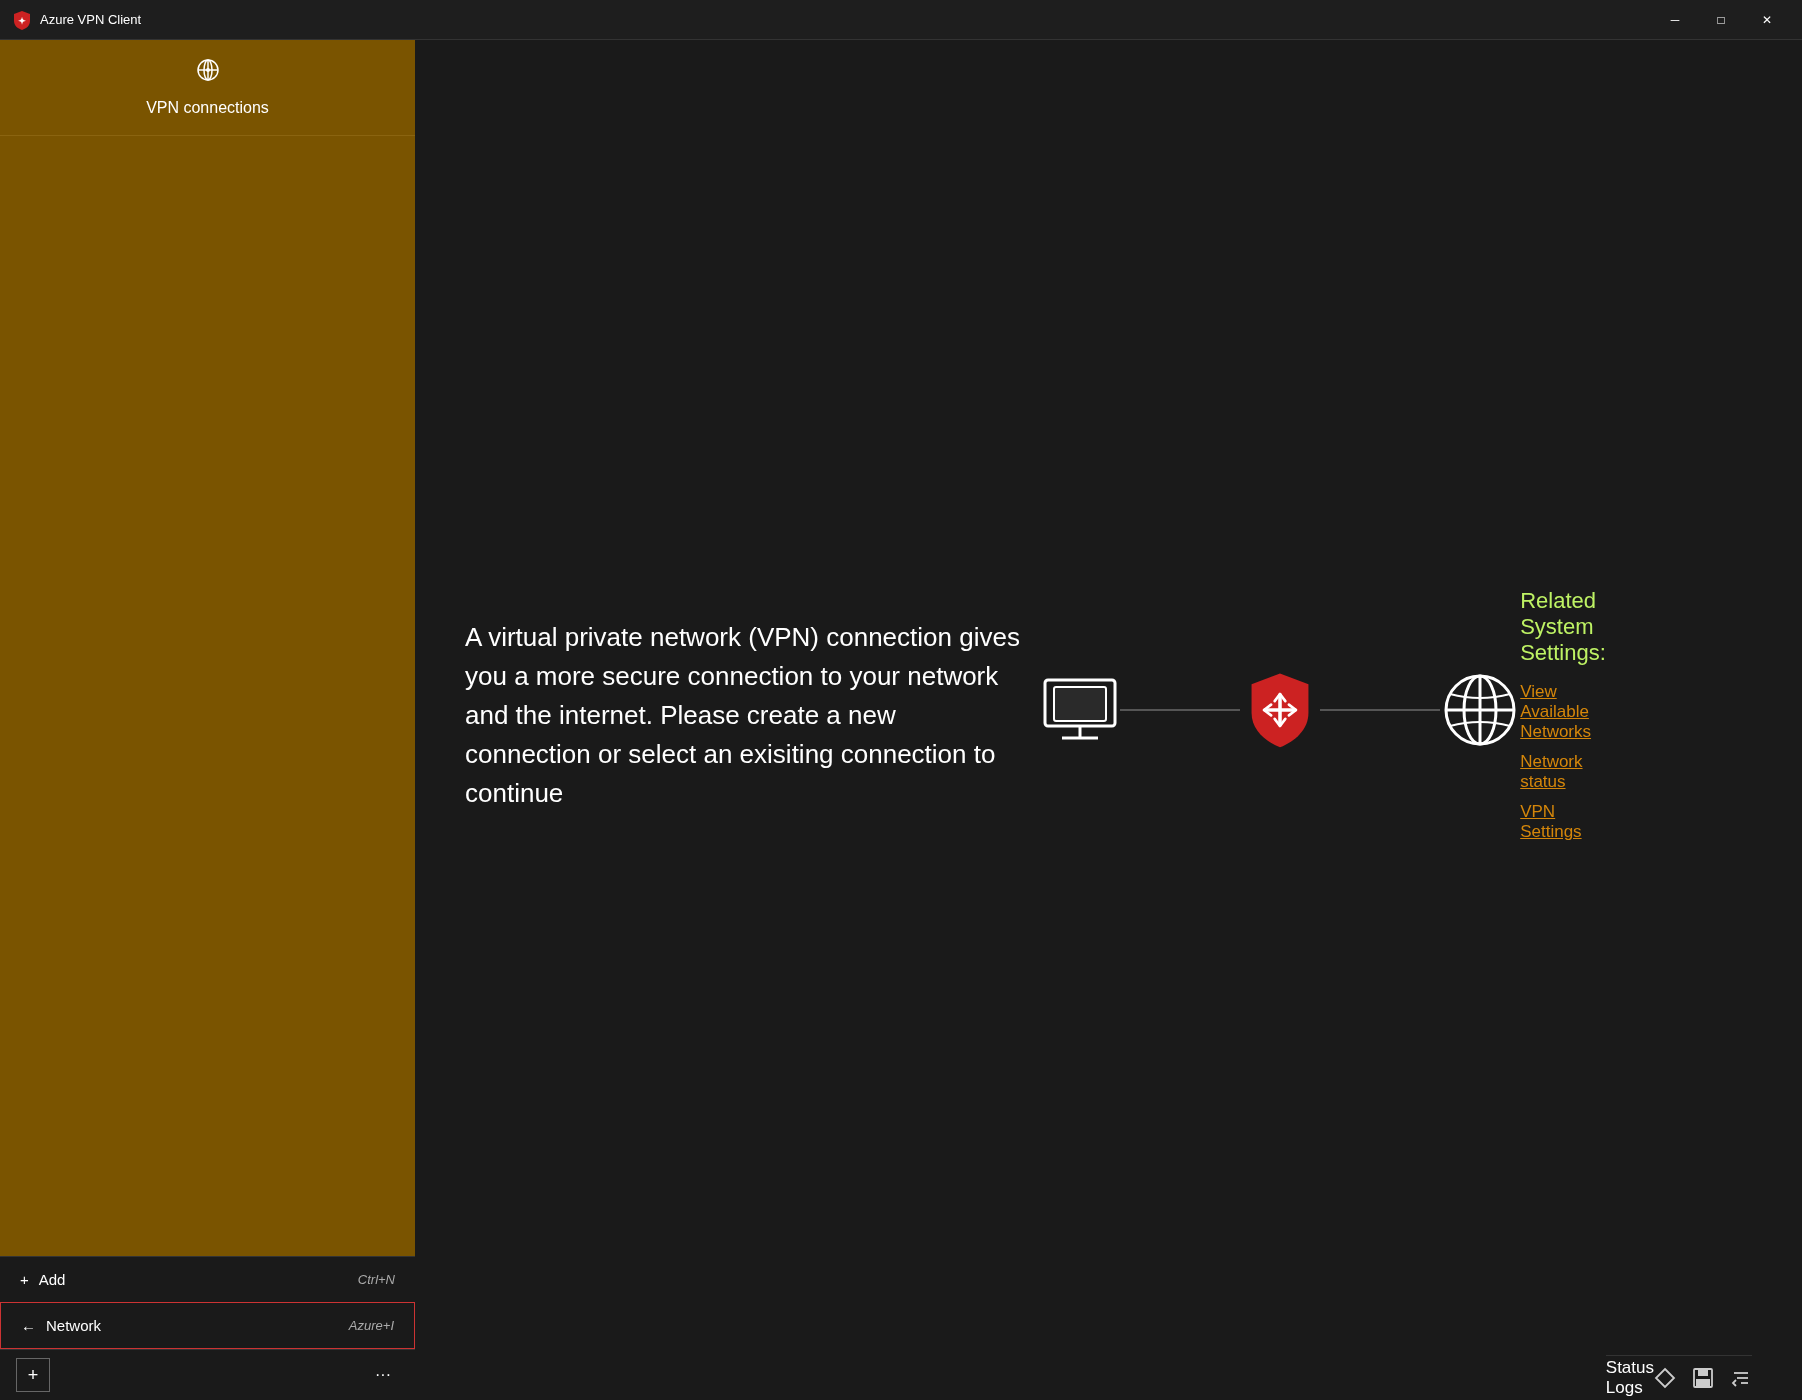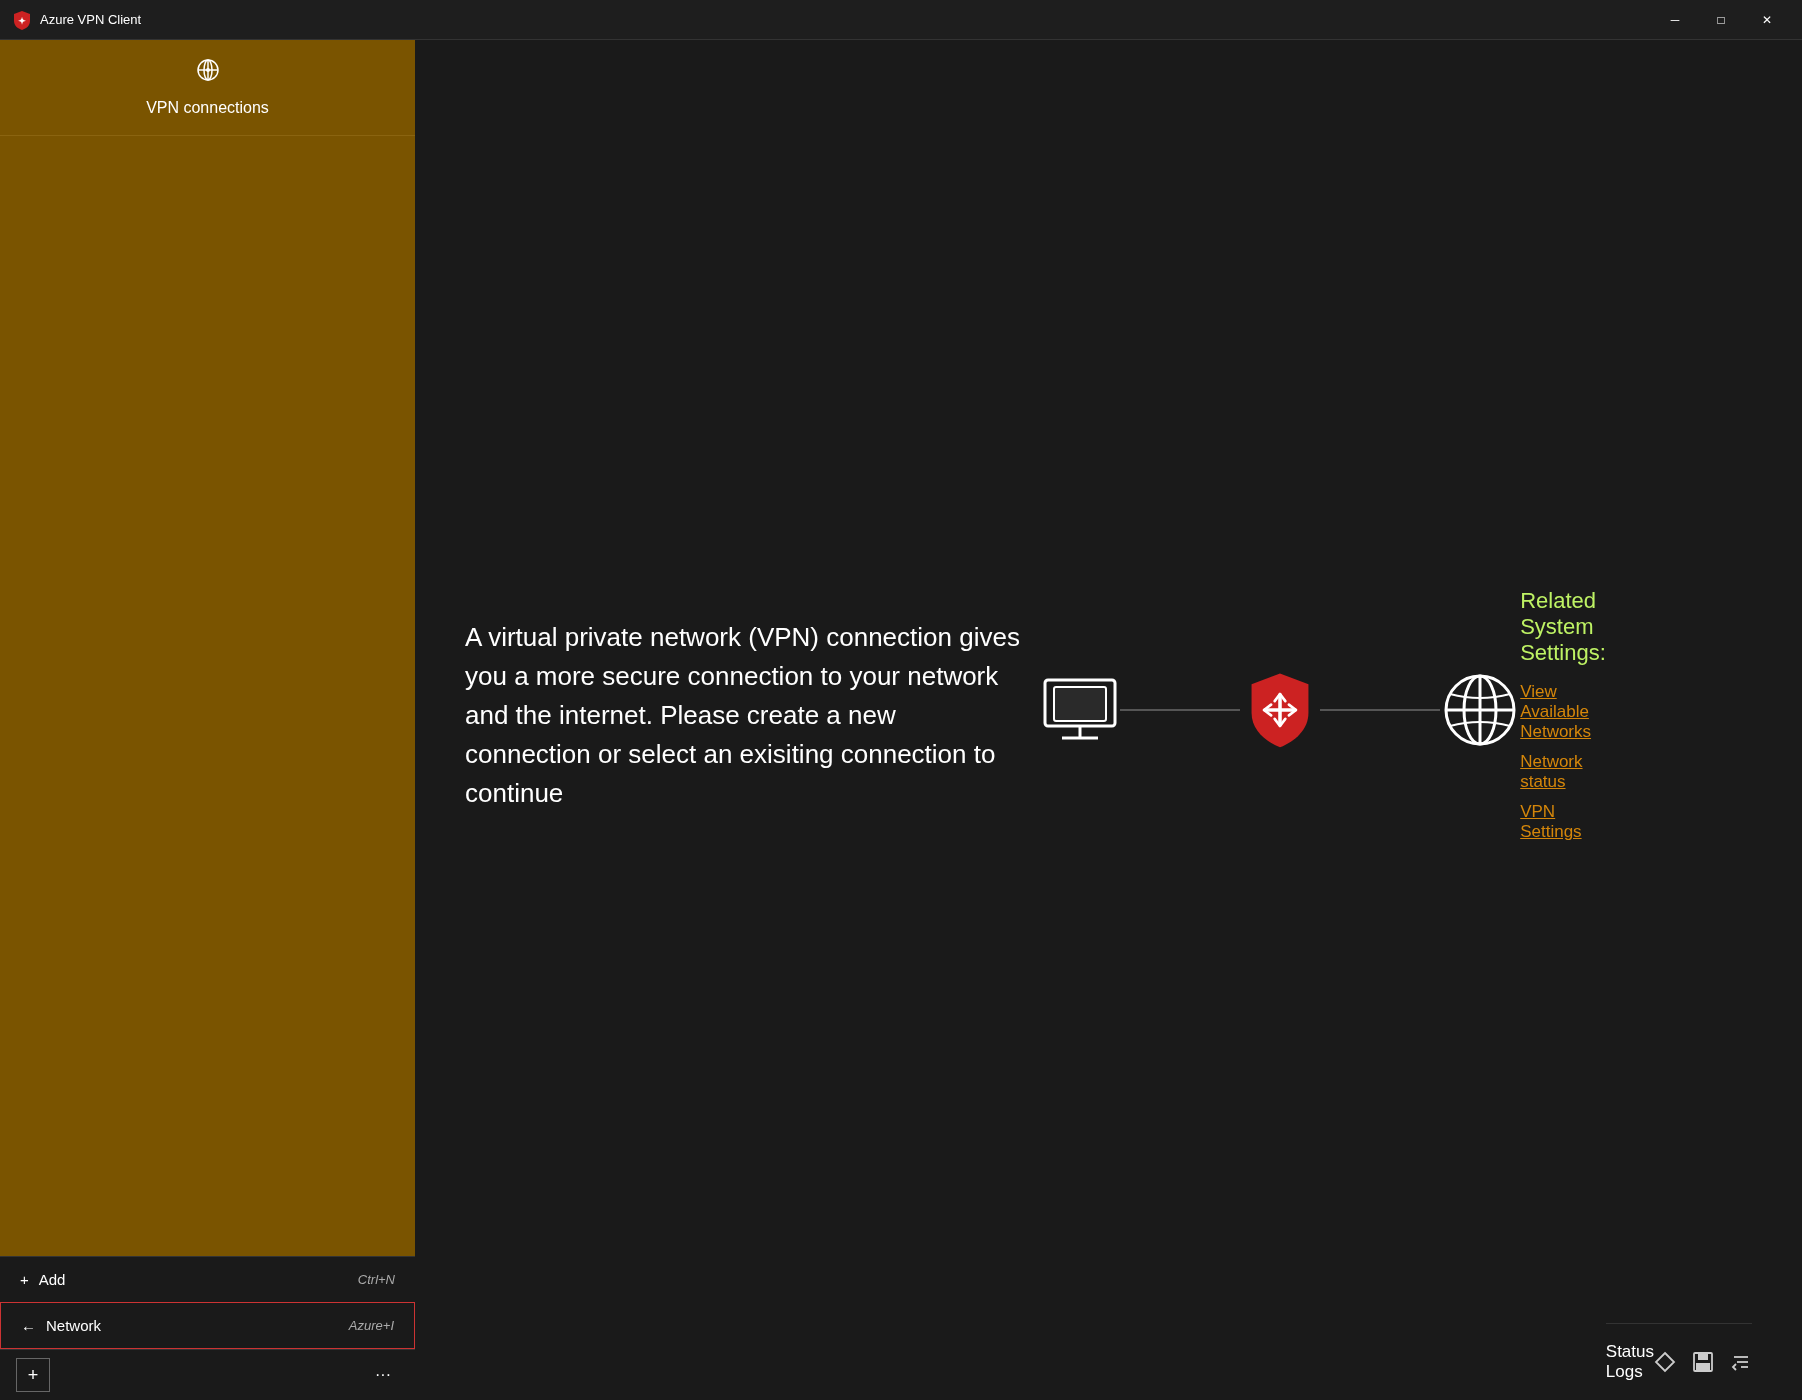--- a/index.html
+++ b/index.html
@@ -238,21 +238,21 @@
       margin-bottom: 10px;
       width: fit-content;
     }
 
     
     .status-logs-bar {
       margin-top: auto;
       display: flex;
       align-items: center;
       justify-content: space-between;
-      padding: 18px 0;
+      padding: 2px 0;
       border-top: 1px solid #333;
     }
 
     .status-logs-title {
       font-size: 17px;
       color: #ffffff;
       font-weight: 400;
     }
 
     .status-logs-actions {

